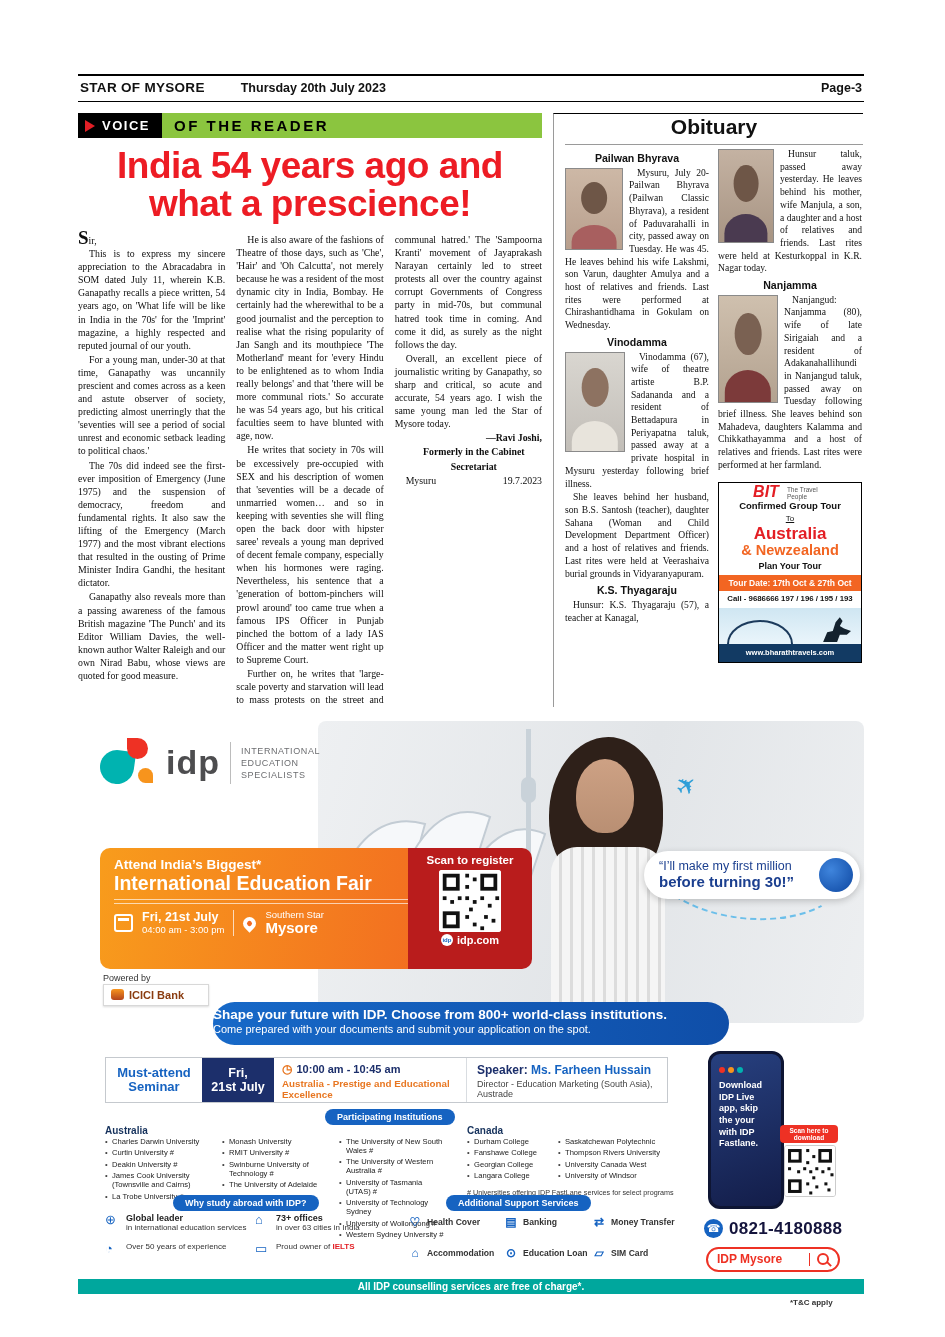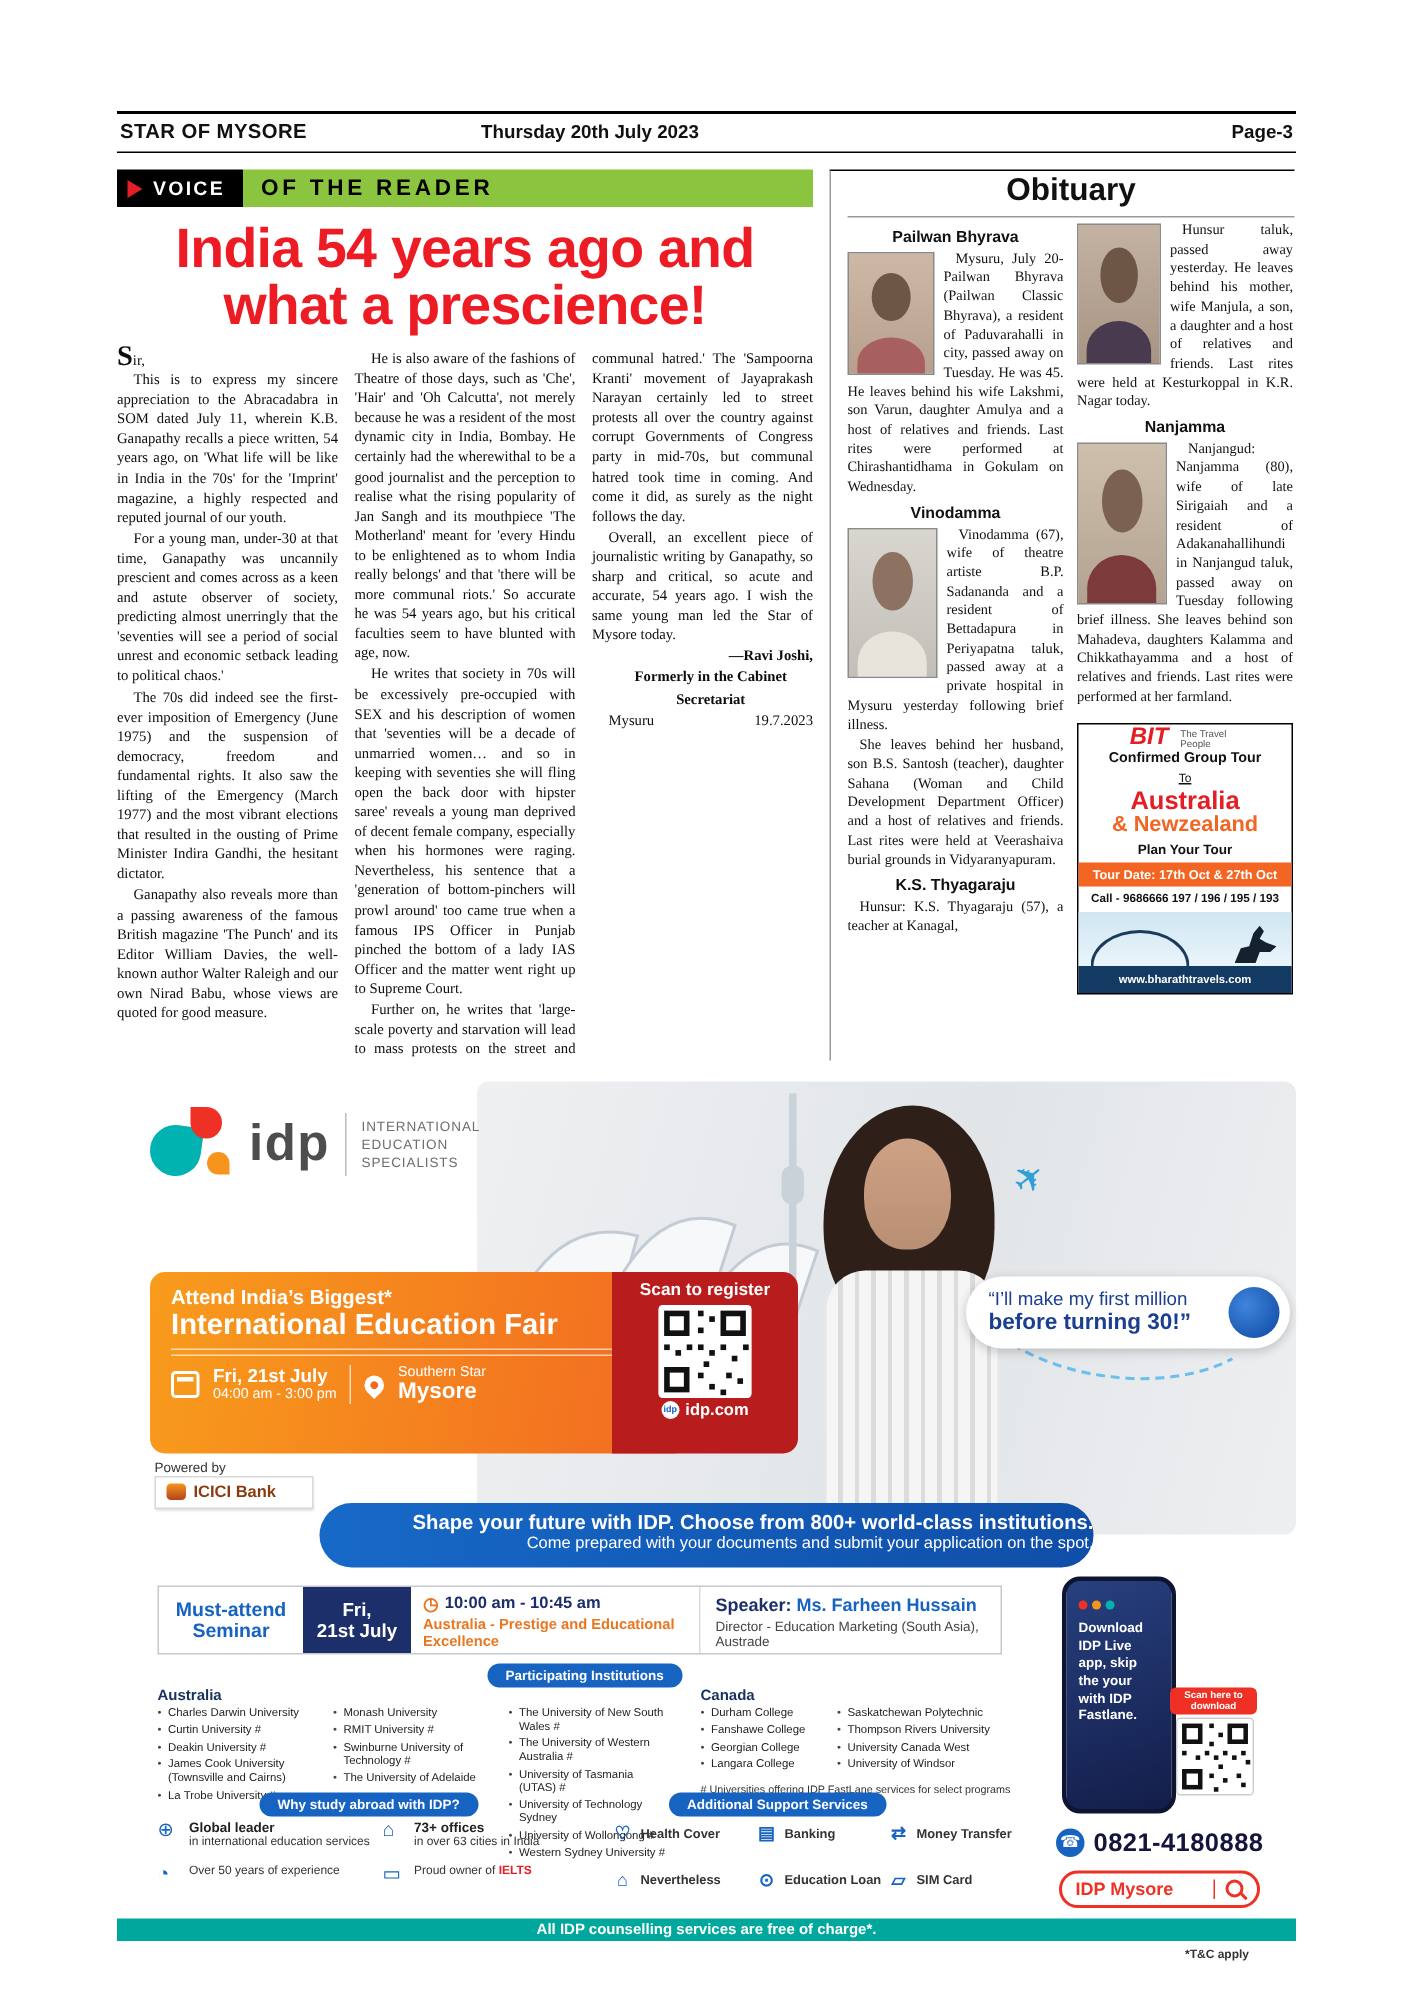--- a/index.html
+++ b/index.html
@@ -4,21 +4,21 @@
 <style>
   html,body { margin:0; padding:0; }
   body { width:945px; height:1337px; background:#ffffff; position:relative;
          font-family:"Liberation Sans", sans-serif; color:#111; overflow:hidden; }
   .sheet { position:absolute; left:78px; top:74px; width:786px; }
 
   
   .masthead { border-top:2px solid #000; border-bottom:1px solid #000;
               display:flex; align-items:baseline; padding:4px 2px 6px; }
   .masthead .paper { font-weight:bold; font-size:13.5px; letter-spacing:.3px; }
-  .masthead .mdate { font-weight:bold; font-size:12.5px; margin-left:116px; }
+  .masthead .mdate { font-weight:bold; font-size:12.5px; margin-left:36px; }
   .masthead .pageno { font-weight:bold; font-size:12.5px; margin-left:auto; }
 
   
   .content-row { display:flex; margin-top:11px; }
   .article { width:464px; }
   .obituary { width:298px; margin-left:11px; padding-left:11px; border-left:1px solid #9a9a9a; border-top:1px solid #000; }
 
   
   .voice-banner { display:flex; height:25px; }
   .voice-badge { background:#000; color:#fff; display:flex; align-items:center;
@@ -149,21 +149,21 @@
 
   .powered { position:absolute; left:25px; top:252px; font-size:9px; color:#333; }
   .icici { position:absolute; left:25px; top:263px; width:106px; height:22px; background:#fff;
            border:1px solid #d8d8d8; box-shadow:0 1px 2px rgba(0,0,0,.15); display:flex; align-items:center;
            gap:5px; padding:0 7px; box-sizing:border-box; }
   .icici-mark { width:13px; height:11px; border-radius:3px; background:linear-gradient(#f7941d,#b3441c); }
   .icici-name { color:#8a3c10; font-weight:bold; font-size:11px; }
 
   .blue-pill-banner { position:absolute; left:135px; top:281px; width:516px; height:43px; box-sizing:border-box;
                       background:linear-gradient(90deg,#1769c8,#0f4ea8); border-radius:22px; color:#fff;
-                      text-align:right; padding-top:5px; }
+                      text-align:left; padding-top:5px; }
   .bpb1 { font-size:13.5px; font-weight:800; }
   .bpb2 { font-size:11px; margin-top:1px; }
 
   .seminar { position:absolute; left:27px; top:336px; width:563px; height:46px; background:#fff;
              border:1px solid #c5c9ce; display:flex; align-items:stretch; box-sizing:border-box; }
   .sem-1 { width:96px; display:flex; flex-direction:column; justify-content:center; align-items:center;
            color:#1663c1; font-weight:800; font-size:13px; line-height:1.1; }
   .sem-2 { width:72px; background:#1c2f6b; color:#fff; font-weight:800; font-size:12.5px; line-height:1.15;
            display:flex; flex-direction:column; justify-content:center; align-items:center; }
   .sem-3 { width:192px; padding:4px 8px; box-sizing:border-box; }
@@ -555,21 +555,21 @@
       <div class="svc">
         <span class="s-icon">▤</span>
         <span>Banking</span>
       </div>
       <div class="svc">
         <span class="s-icon">⇄</span>
         <span>Money Transfer</span>
       </div>
       <div class="svc">
         <span class="s-icon">⌂</span>
-        <span>Nevertheless</span>
+        <span>Accommodation</span>
       </div>
       <div class="svc">
         <span class="s-icon">⊙</span>
         <span>Education Loan</span>
       </div>
       <div class="svc">
         <span class="s-icon">▱</span>
         <span>SIM Card</span>
       </div>
     </div>

